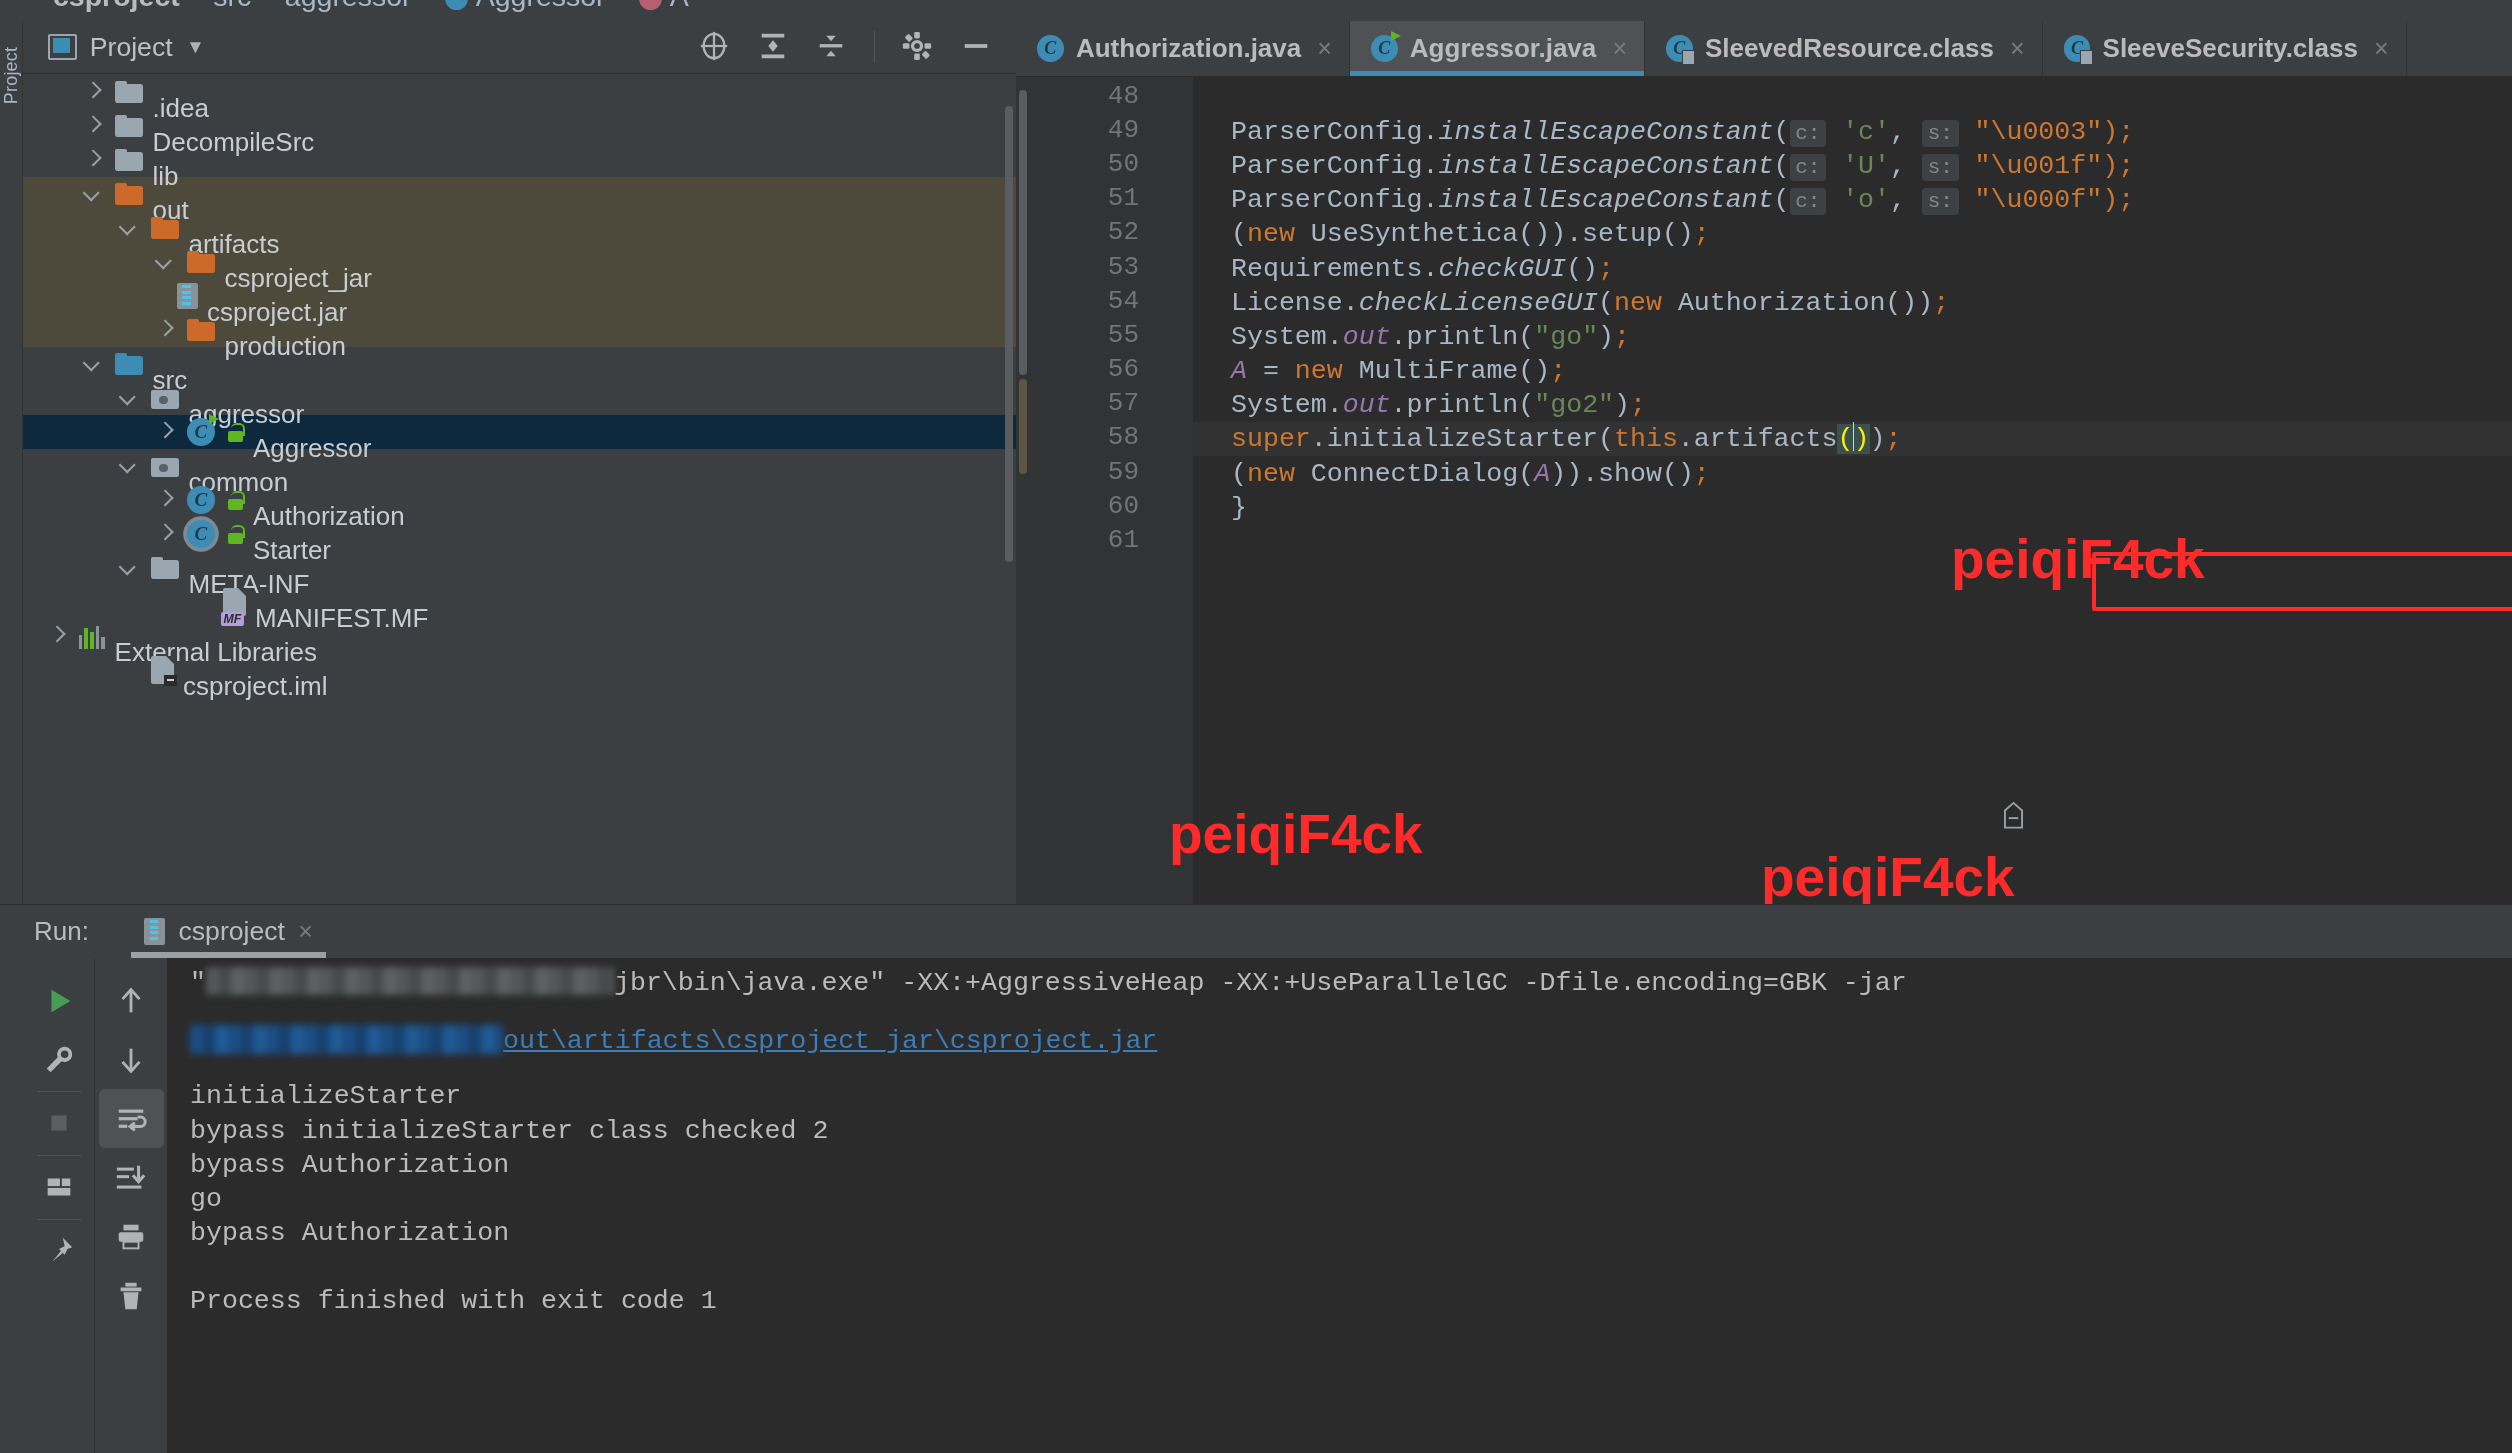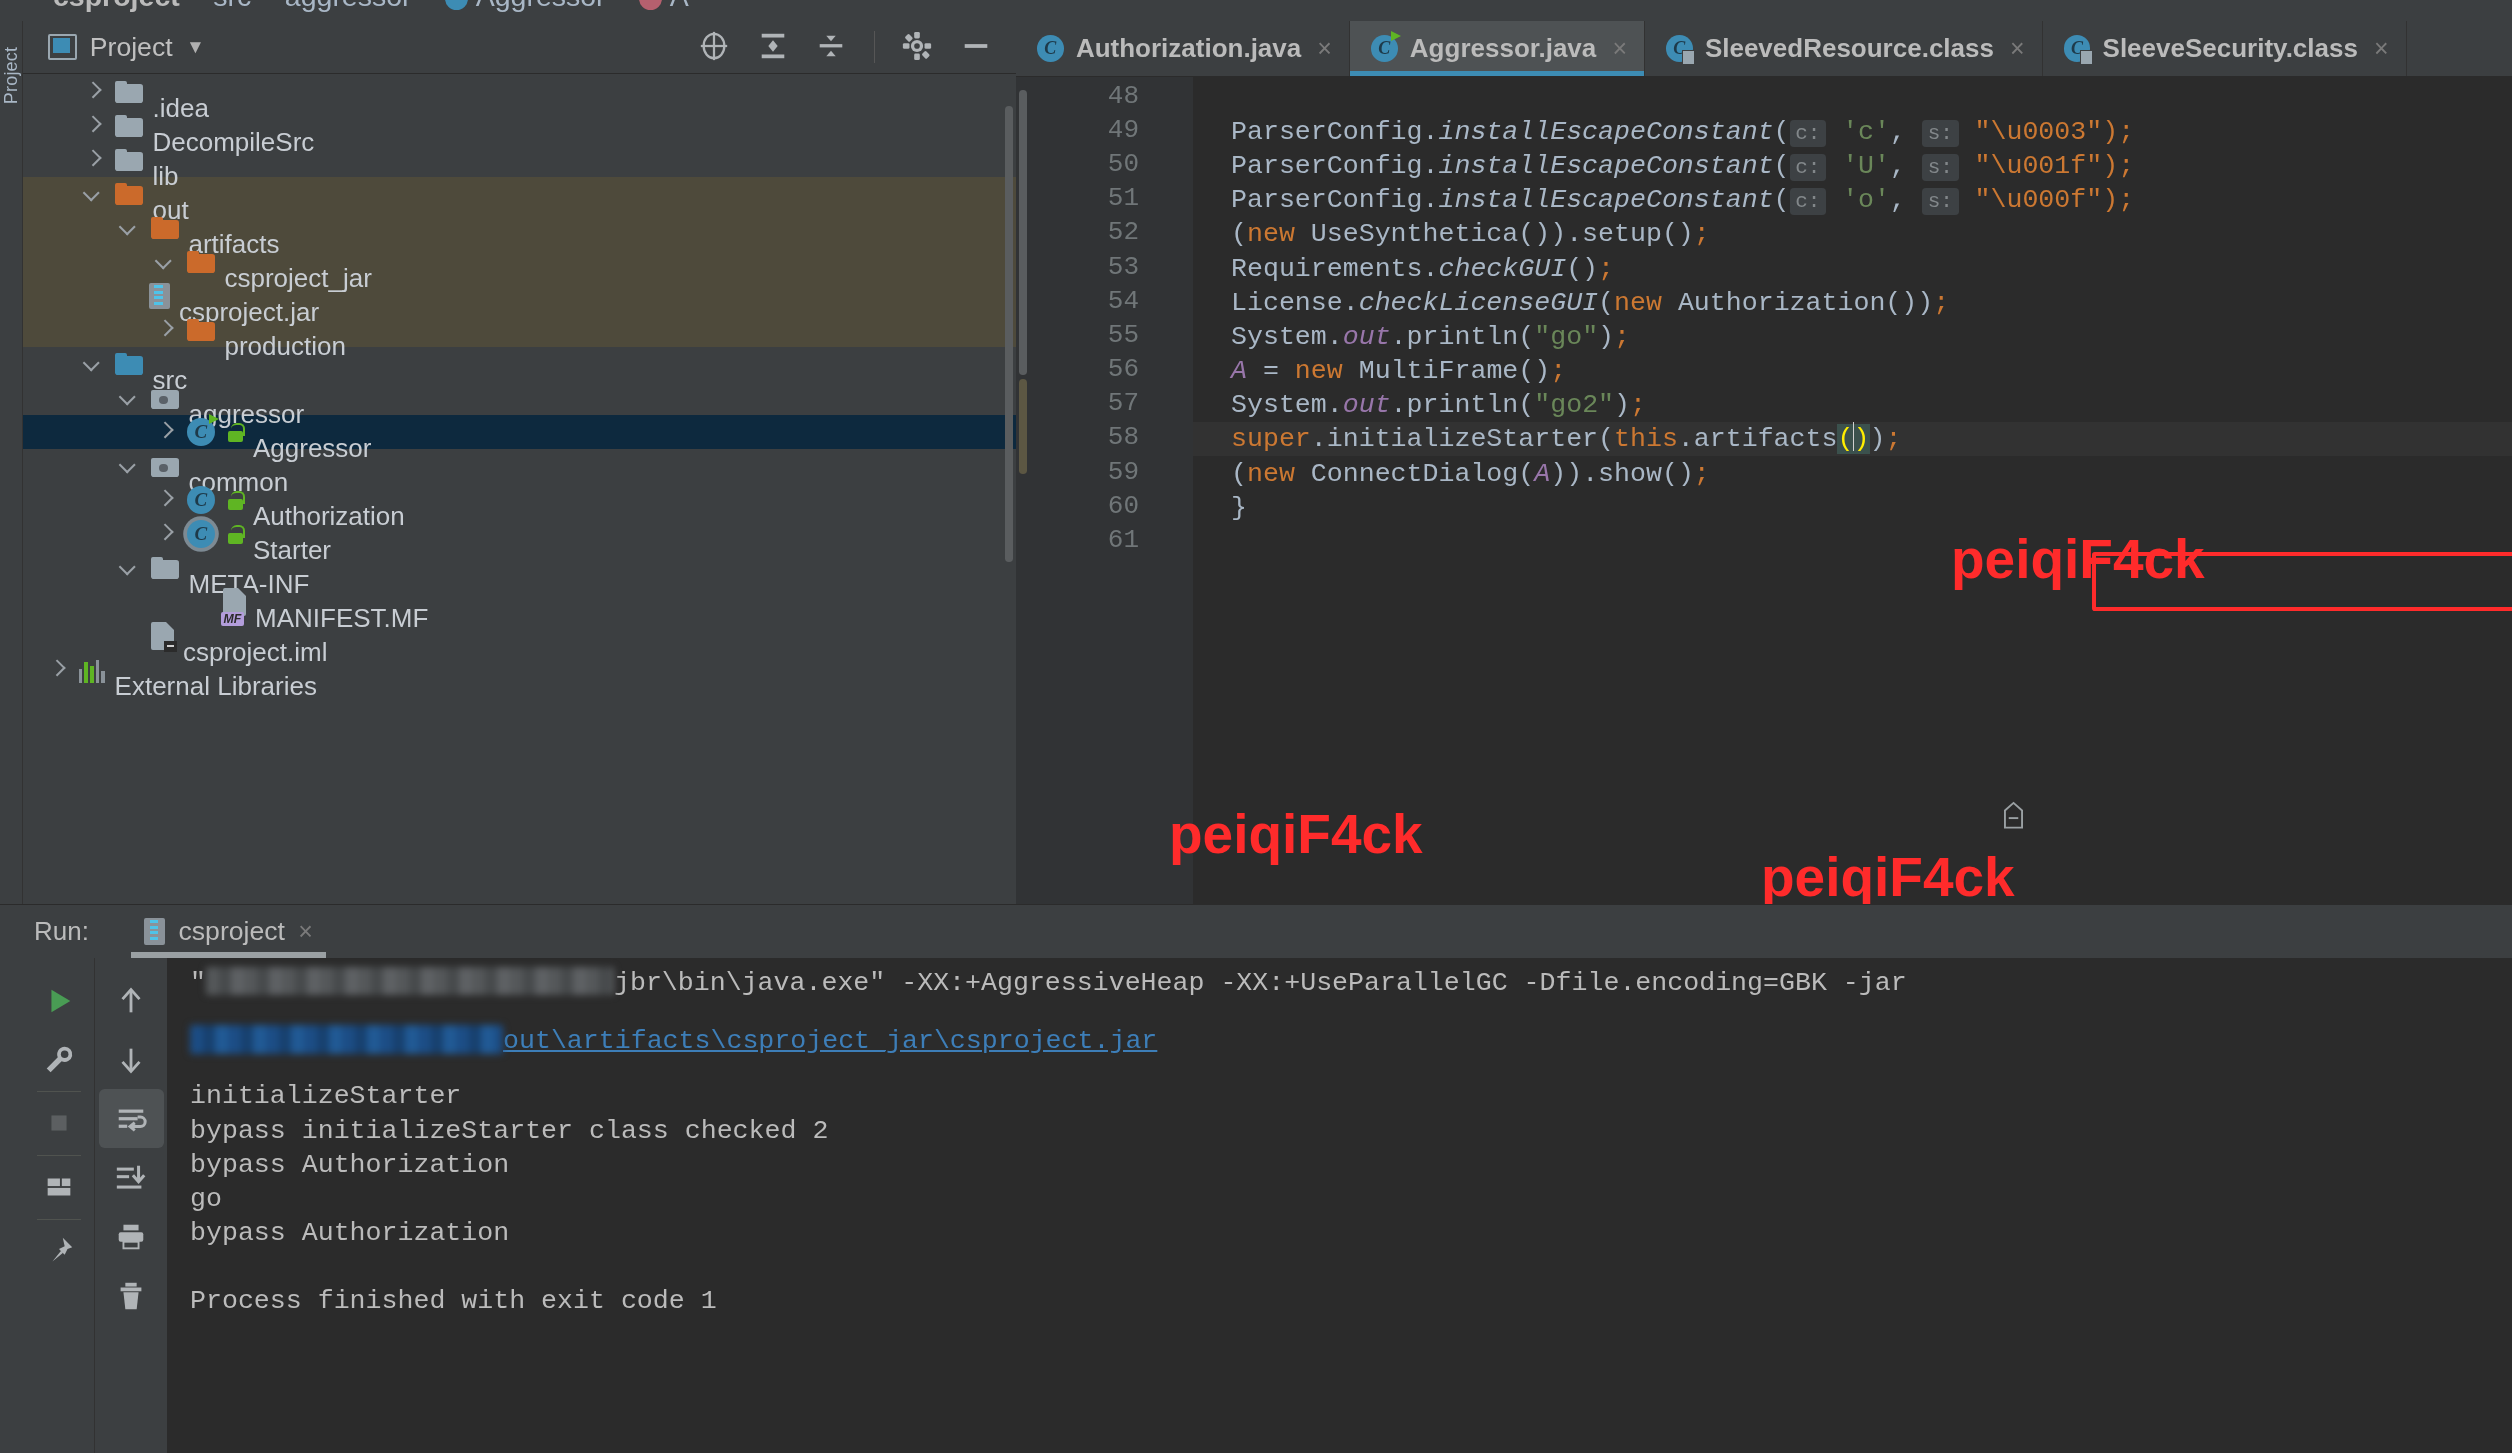--- a/index.html
+++ b/index.html
@@ -287,21 +287,21 @@
         <span style="width:9.5px;display:inline-block"></span>
         <span class="ic folder out"></span>
         <span class="tw">artifacts</span>
       </div>
       <div class="trow hl" style="padding-left: 129px;">
         <span class="chev d"></span>
         <span style="width:9.5px;display:inline-block"></span>
         <span class="ic folder out"></span>
         <span class="tw">csproject_jar</span>
       </div>
-      <div class="trow hl" style="padding-left: 91px;">
+      <div class="trow hl" style="padding-left: 119px;">
         <span class="chev"></span>
         <span style="width:9.5px;display:inline-block"></span>
         <span class="ic jar"></span>
         <span class="tw">csproject.jar</span>
       </div>
       <div class="trow hl" style="padding-left: 129px;">
         <span class="chev r"></span>
         <span style="width:9.5px;display:inline-block"></span>
         <span class="ic folder out"></span>
         <span class="tw">production</span>
@@ -361,40 +361,40 @@
         <span class="ic folder"></span>
         <span class="tw">META-INF</span>
       </div>
       <div class="trow" style="padding-left: 165px;">
         <span class="chev"></span>
         <span style="width:9.5px;display:inline-block"></span>
         <span class="ic filedoc" style="position:relative">
           <i class="mfbadge">MF</i>
         </span>
         <span class="tw">MANIFEST.MF</span>
-      </div>
-      <div class="trow" style="padding-left: 93px;">
-        <span class="chev"></span>
-        <span style="width:9.5px;display:inline-block"></span>
-        <span class="ic filedoc" style="position:relative">
-          <i class="imlbadge"></i>
-        </span>
-        <span class="tw">csproject.iml</span>
       </div>
       <div class="trow" style="padding-left: 21px;">
         <span class="chev r"></span>
         <span style="width:9.5px;display:inline-block"></span>
         <span class="ic libs">
           <i style="height:13.3px"></i>
           <i style="height:21px;background:#5fb523"></i>
           <i style="height:17px;background:#5fb523"></i>
           <i style="height:23px"></i>
           <i style="height:11.4px"></i>
         </span>
         <span class="tw">External Libraries</span>
+      </div>
+      <div class="trow" style="padding-left: 93px;">
+        <span class="chev"></span>
+        <span style="width:9.5px;display:inline-block"></span>
+        <span class="ic filedoc" style="position:relative">
+          <i class="imlbadge"></i>
+        </span>
+        <span class="tw">csproject.iml</span>
       </div>
     </div>
   <div id="proj-scroll"></div>
 </div>
 
 <div id="editor-area">
   <div id="tabs">
       <div class="tab">
         <span class="cls">
           <i class="c">C</i>

